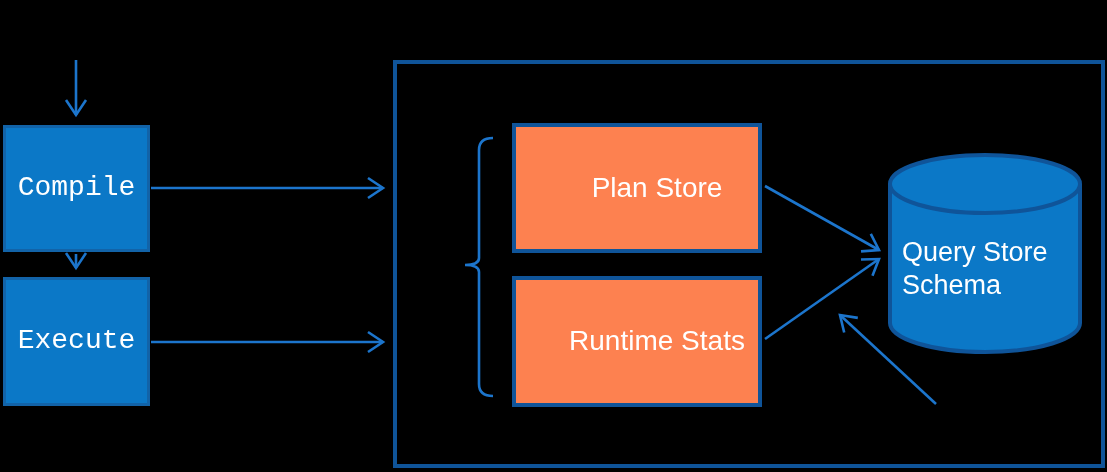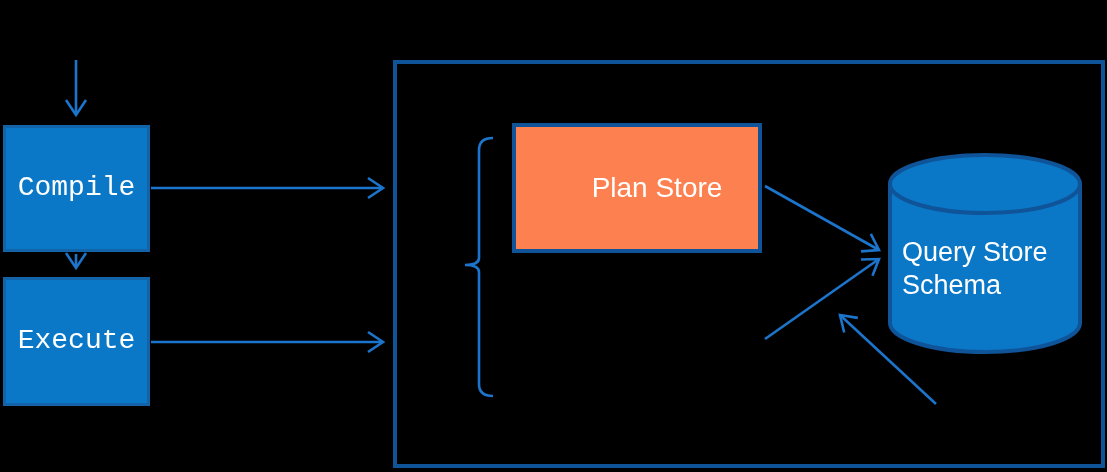--- a/index.html
+++ b/index.html
@@ -116,16 +116,19 @@
   </div>
 
   <div class="node node-blue execute-node">
     <span>Execute</span>
   </div>
 
   <div class="node node-orange plan-store-node">
     <span>Plan Store</span>
   </div>
 
+  <div class="node node-orange runtime-stats-node">
+    <span>Runtime Stats</span>
+  </div>
 
   <div class="cylinder-label">Query Store Schema</div>
 
 </div>
 
 </body></html>

